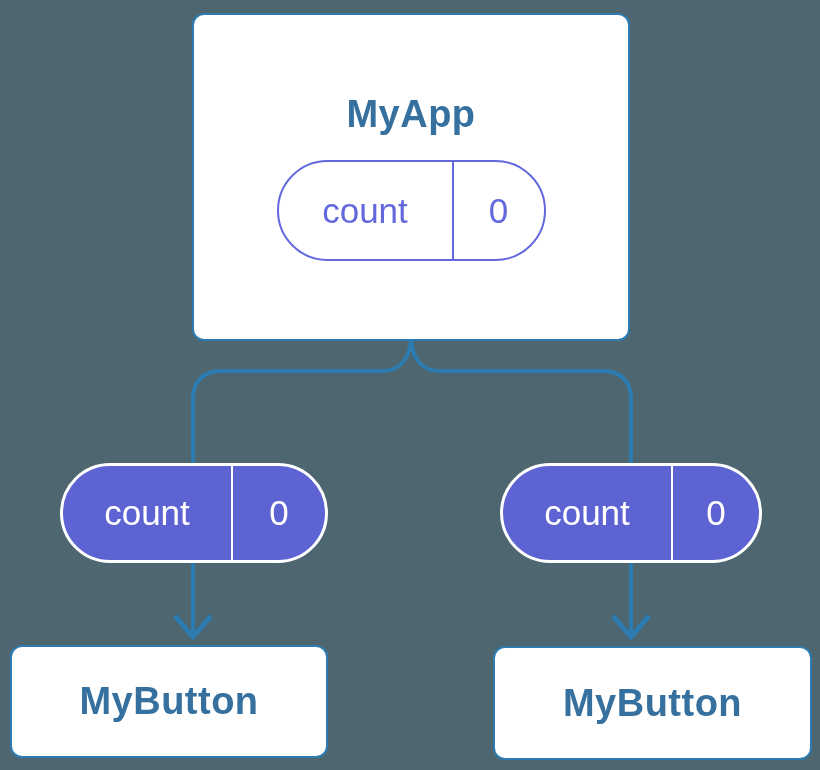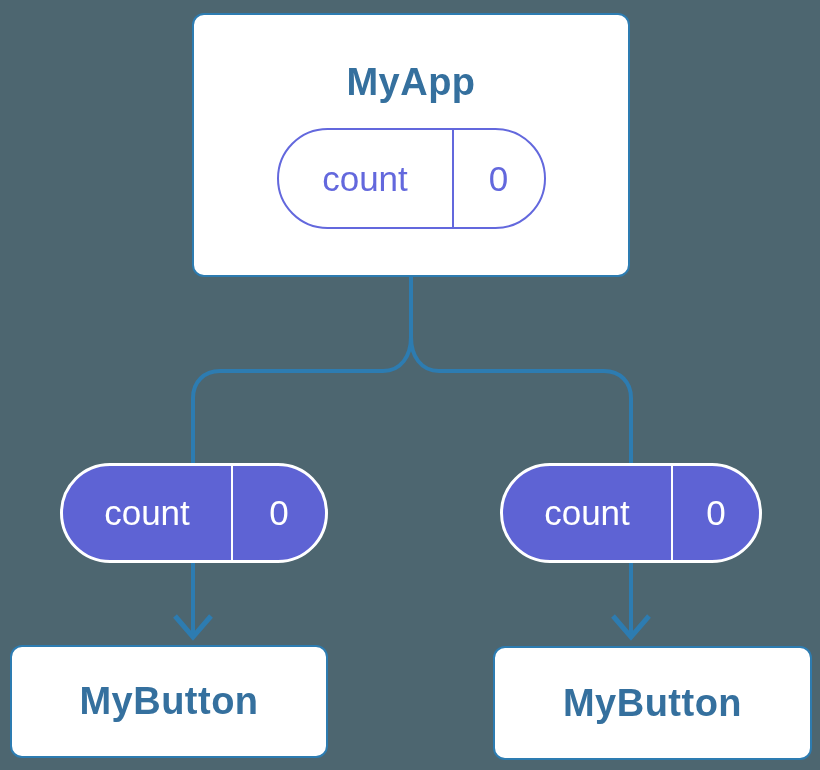--- a/index.html
+++ b/index.html
@@ -35,21 +35,21 @@
   .card-title {
     color: #35709e;
     font-size: 38px;
     font-weight: 700;
     letter-spacing: 0.5px;
   }
   #root-card {
     left: 192px;
     top: 13px;
     width: 438px;
-    height: 264px;
+    height: 328px;
     gap: 24px;
   }
   .state-pill-outline {
     display: flex;
     align-items: stretch;
     width: 269px;
     height: 101px;
     border: 2px solid #6368dd;
     border-radius: 51px;
     box-sizing: border-box;

